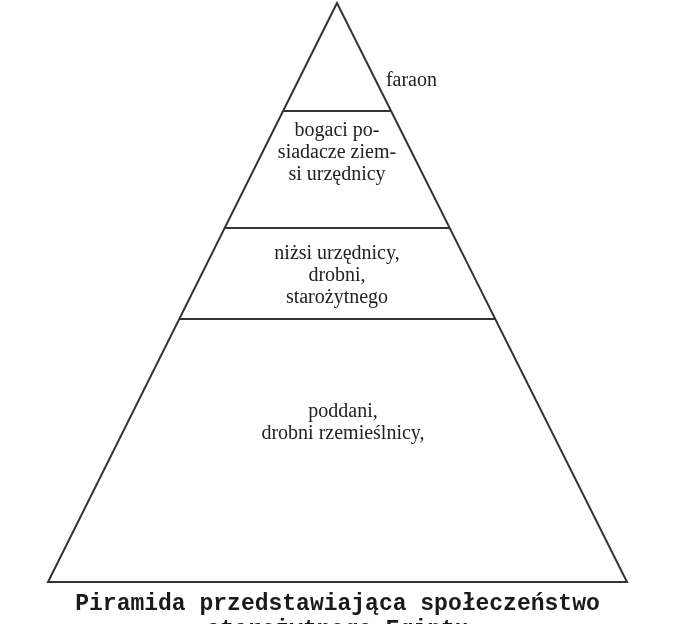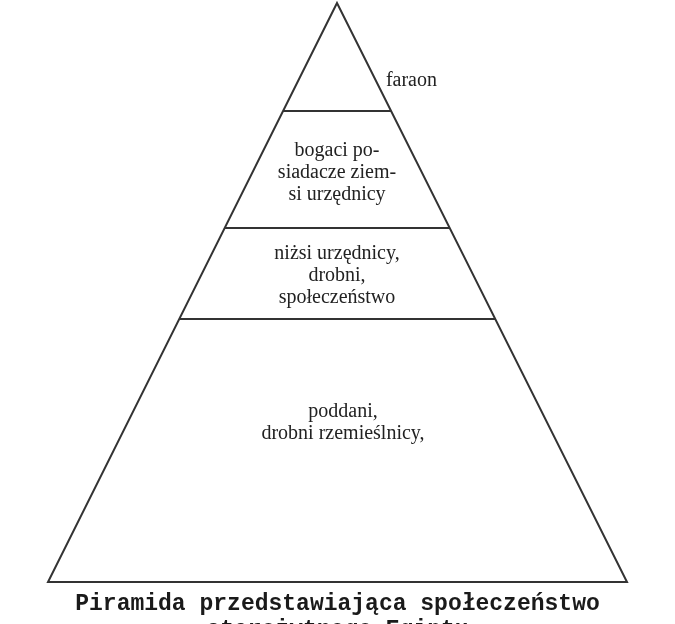--- a/index.html
+++ b/index.html
@@ -28,30 +28,30 @@
   <polygon points="337,3 48,582 627,582" fill="none" stroke="#333333" stroke-width="2"></polygon>
   <line x1="283" y1="111" x2="391" y2="111" stroke="#333333" stroke-width="2"></line>
   <line x1="225" y1="228" x2="449" y2="228" stroke="#333333" stroke-width="2"></line>
   <line x1="179" y1="319" x2="495" y2="319" stroke="#333333" stroke-width="2"></line>
 </svg>
 
 <div class="lbl" style="left:237px; top:68px; width:200px;text-align:right;">
   <span>faraon</span>
 </div>
 
-<div class="lbl" style="left:217px; top:138px; width:240px;">
+<div class="lbl" style="left:217px; top:118px; width:240px;">
   <span>bogaci po-</span>
   <span>siadacze ziem-</span>
   <span>si urzędnicy</span>
 </div>
 
 <div class="lbl" style="left:187px; top:241px; width:300px;">
   <span>niżsi urzędnicy,</span>
   <span>drobni,</span>
-  <span>społeczeństwo</span>
+  <span>starożytnego</span>
 </div>
 
 <div class="lbl" style="left:193px; top:399px; width:300px;">
   <span>poddani,</span>
   <span>drobni rzemieślnicy,</span>
 </div>
 
 <div class="caption">Piramida przedstawiająca społeczeństwo starożytnego Egiptu</div>
 
 </body></html>

